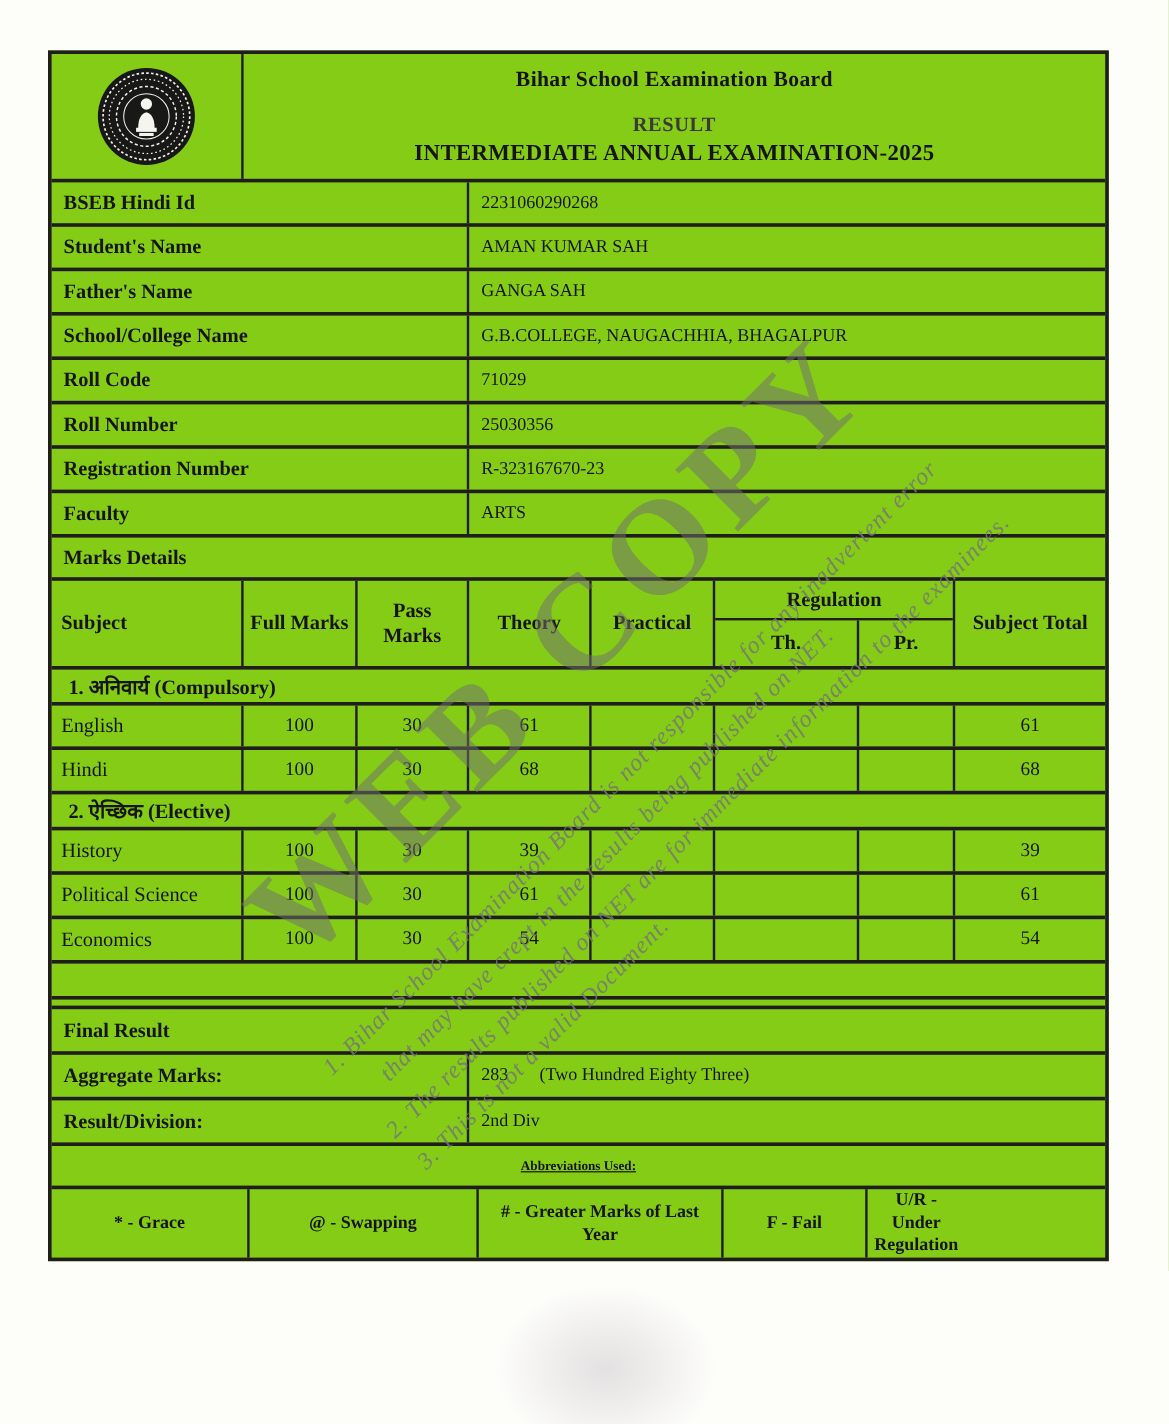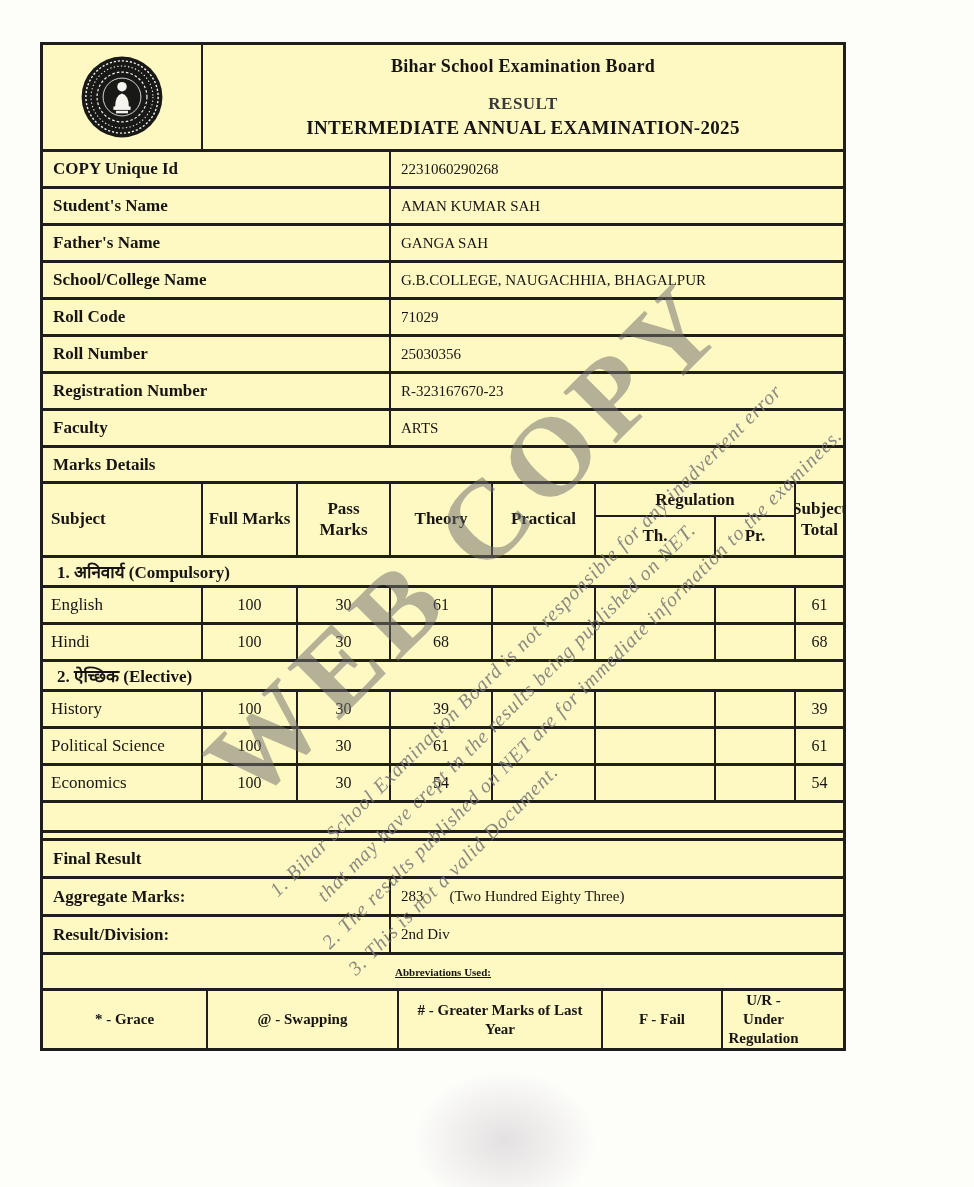--- a/index.html
+++ b/index.html
@@ -4,22 +4,22 @@
 <style>
   html,body{margin:0;padding:0;}
   body{
     width:974px;height:1187px;position:relative;overflow:hidden;
     background:#fdfdfa;
     font-family:"Liberation Serif", serif;
     color:#171513;
   }
   .page{position:absolute;inset:0;}
   .doc{
-    position:absolute;left:40px;top:42px;width:806px;
-    border:3px solid #201e1c;background:#fef9c3;
+    position:absolute;left:40px;top:42px;width:884px;
+    border:3px solid #201e1c;background:#84cc16;
     box-sizing:border-box;z-index:1;
   }
   .row{display:grid;border-top:3px solid #201e1c;align-items:stretch;box-sizing:border-box;}
   .doc .row:first-child{border-top:none;}
   .cell{display:flex;align-items:center;border-right:2px solid #201e1c;box-sizing:border-box;overflow:hidden;}
   .row .cell:last-child{border-right:none;}
 
   
   .r-head{height:104px;grid-template-columns:160px 1fr;}
   .logo-cell{justify-content:center;}
@@ -110,21 +110,21 @@
         </svg>
       </div>
       <div class="cell title-cell">
         <div class="t1">Bihar School Examination Board</div>
         <div class="t2">RESULT</div>
         <div class="t3">INTERMEDIATE ANNUAL EXAMINATION-2025</div>
       </div>
     </div>
 
     <div class="row r-detail">
-      <div class="cell lbl">COPY Unique Id</div>
+      <div class="cell lbl">BSEB Hindi Id</div>
       <div class="cell val">2231060290268</div>
     </div>
     <div class="row r-detail">
       <div class="cell lbl">Student's Name</div>
       <div class="cell val">AMAN KUMAR SAH</div>
     </div>
     <div class="row r-detail">
       <div class="cell lbl">Father's Name</div>
       <div class="cell val">GANGA SAH</div>
     </div>

